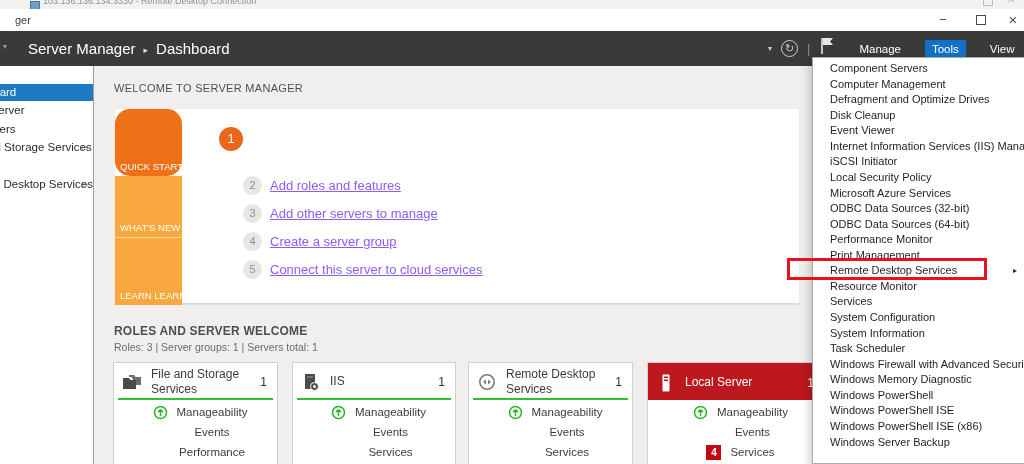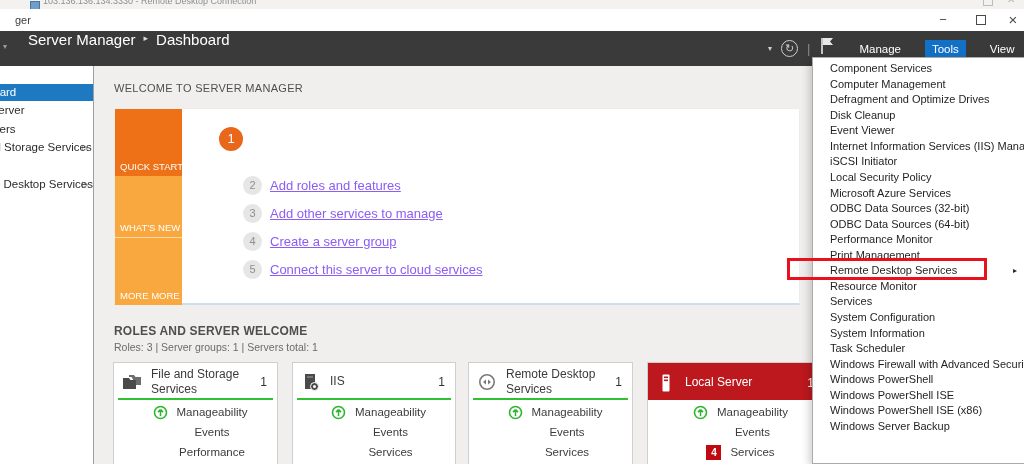--- a/index.html
+++ b/index.html
@@ -19,21 +19,21 @@
   .titlebar .frag{position:absolute;left:15px;top:0;line-height:22px;font-size:11px;color:#3d3d3d;}
   .winbtn{position:absolute;top:0;width:30px;height:22px;text-align:center;line-height:21px;color:#4a4a4a;font-size:13px;}
   .winbtn.min{left:928px;}
   .winbtn.max{left:966px;}
   .winbtn.max .box{display:inline-block;width:8px;height:8px;border:1px solid #4a4a4a;margin-top:6px;}
   .winbtn.close{left:998px;font-size:15px;}
 
   
   .appheader{position:absolute;left:0;top:31px;width:1024px;height:35px;background:#3a3a3a;}
   .hdr-caret{position:absolute;left:3px;top:11px;font-size:8px;color:#9c9c9c;}
-  .breadcrumb{position:absolute;left:28px;top:0;height:35px;display:flex;align-items:flex-start;color:#ffffff;font-size:15px;}
+  .breadcrumb{position:absolute;left:28px;top:0;height:35px;display:flex;align-items:center;color:#ffffff;font-size:15px;}
   .breadcrumb .sep{font-size:9px;color:#dcdcdc;margin:2px 8px 0 8px;}
   .hdr-right{position:absolute;left:768px;top:0;height:35px;display:flex;align-items:center;}
   .hdr-caret2{font-size:8px;color:#cfcfcf;margin-right:9px;}
   .refresh{width:15px;height:15px;border:1px solid #cfcfcf;border-radius:50%;color:#cfcfcf;
            font-size:11px;line-height:14px;text-align:center;margin-right:9px;}
   .hdr-div{color:#8b8b8b;font-size:13px;margin-right:10px;}
   .flag{margin-right:18px;margin-top:-3px;}
   .hdr-nav{display:flex;align-items:center;}
   .hdr-nav-item{color:#ffffff;font-size:11.5px;margin-right:17px;padding:3px 7px;}
   .hdr-nav-item.active{background:#1271c6;}
@@ -47,21 +47,21 @@
   .side-item.selected{background:#1d79c2;color:#ffffff;}
   .exp-arrow{position:absolute;left:134px;top:0;font-size:8px;color:#4f4f4f;}
 
   
   .welcome-head{position:absolute;left:114px;top:82px;font-size:11px;font-weight:normal;color:#4f4f4f;letter-spacing:.3px;}
   .welcome-tile{position:absolute;left:114px;top:108px;width:686px;height:197px;background:#ffffff;
                 border:1px solid #ececec;border-bottom:2px solid #cfdeed;box-sizing:border-box;}
   .orange-col{position:absolute;left:0;top:0;width:67px;height:195px;}
   .oblk{position:relative;width:67px;}
   .oblk .olabel{position:absolute;left:5px;bottom:4px;font-size:9.5px;color:#ffffff;white-space:nowrap;}
-  .blk-qs{height:67px;background:#ee7118;}
+  .blk-qs{height:67px;background:#ee7118;border-radius:15px;}
   .blk-wn{height:61px;background:#f8a83e;}
   .blk-lm{height:67px;background:#f8a83e;border-top:1px solid #fcd9a8;}
   .step-primary{position:absolute;left:104px;top:18px;display:flex;align-items:center;}
   .step-primary .num{width:24px;height:24px;border-radius:50%;background:#e8671b;color:#fff;
                      font-size:13px;line-height:24px;text-align:center;}
   .step-primary .lbl{margin-left:12px;font-size:17px;color:#2e86c4;}
   .steps-secondary{position:absolute;left:128px;top:62px;}
   .step-row{height:28px;display:flex;align-items:center;}
   .step-row .num{width:19px;height:19px;border-radius:50%;background:#e6e6e6;color:#8f8f8f;
                  font-size:11px;line-height:19px;text-align:center;}
@@ -154,34 +154,34 @@
   <div class="welcome-head">WELCOME TO SERVER MANAGER</div>
   <div class="welcome-tile">
     <div class="orange-col">
       <div class="oblk blk-qs">
           <span class="olabel">QUICK START</span>
         </div>
       <div class="oblk blk-wn">
           <span class="olabel">WHAT'S NEW</span>
         </div>
       <div class="oblk blk-lm">
-          <span class="olabel">MORE MORE</span>
+          <span class="olabel">LEARN LEARN</span>
         </div>
     </div>
     <div class="step-primary">
       <span class="num">1</span>
     </div>
     <div class="steps-secondary" id="steps-secondary">
         <div class="step-row">
           <span class="num">2</span>
           <span class="lbl">Add roles and features</span>
         </div>
         <div class="step-row">
           <span class="num">3</span>
-          <span class="lbl">Add other services to manage</span>
+          <span class="lbl">Add other servers to manage</span>
         </div>
         <div class="step-row">
           <span class="num">4</span>
           <span class="lbl">Create a server group</span>
         </div>
         <div class="step-row">
           <span class="num">5</span>
           <span class="lbl">Connect this server to cloud services</span>
         </div>
       </div>
@@ -309,40 +309,41 @@
         <div class="trow">
           <span class="tri">
             <span class="badge">4</span>
           </span>
           <span class="trl">Services</span>
         </div>
       </div>
     </div>
 
   <div class="tools-menu" id="tools-menu">
-      <div class="menu-item">Component Services</div>
+      <div class="menu-item">Component Servers</div>
       <div class="menu-item">Computer Management</div>
       <div class="menu-item">Defragment and Optimize Drives</div>
       <div class="menu-item">Disk Cleanup</div>
       <div class="menu-item">Event Viewer</div>
       <div class="menu-item">Internet Information Services (IIS) Manager</div>
       <div class="menu-item">iSCSI Initiator</div>
       <div class="menu-item">Local Security Policy</div>
       <div class="menu-item">Microsoft Azure Services</div>
       <div class="menu-item">ODBC Data Sources (32-bit)</div>
       <div class="menu-item">ODBC Data Sources (64-bit)</div>
       <div class="menu-item">Performance Monitor</div>
       <div class="menu-item">Print Management</div>
       <div class="menu-item">Remote Desktop Services<span class="submenu-arrow">▸</span></div>
       <div class="menu-item">Resource Monitor</div>
       <div class="menu-item">Services</div>
       <div class="menu-item">System Configuration</div>
       <div class="menu-item">System Information</div>
       <div class="menu-item">Task Scheduler</div>
       <div class="menu-item">Windows Firewall with Advanced Security</div>
+      <div class="menu-item">Windows Memory Diagnostic</div>
       <div class="menu-item">Windows PowerShell</div>
       <div class="menu-item">Windows PowerShell ISE</div>
       <div class="menu-item">Windows PowerShell ISE (x86)</div>
       <div class="menu-item">Windows Server Backup</div>
     </div>
 
   <div class="red-annotation"></div>
 
 </div>
 

